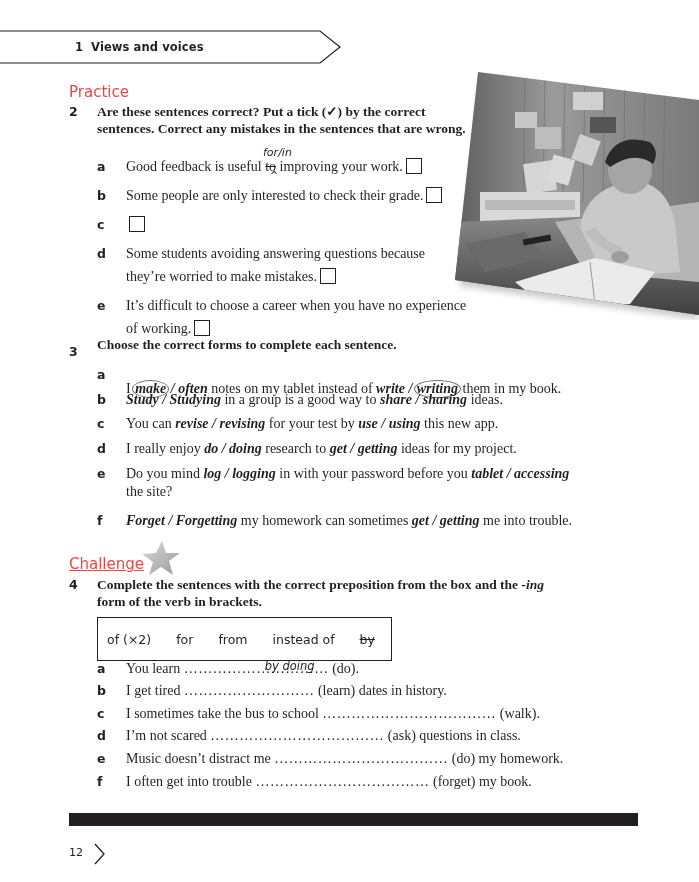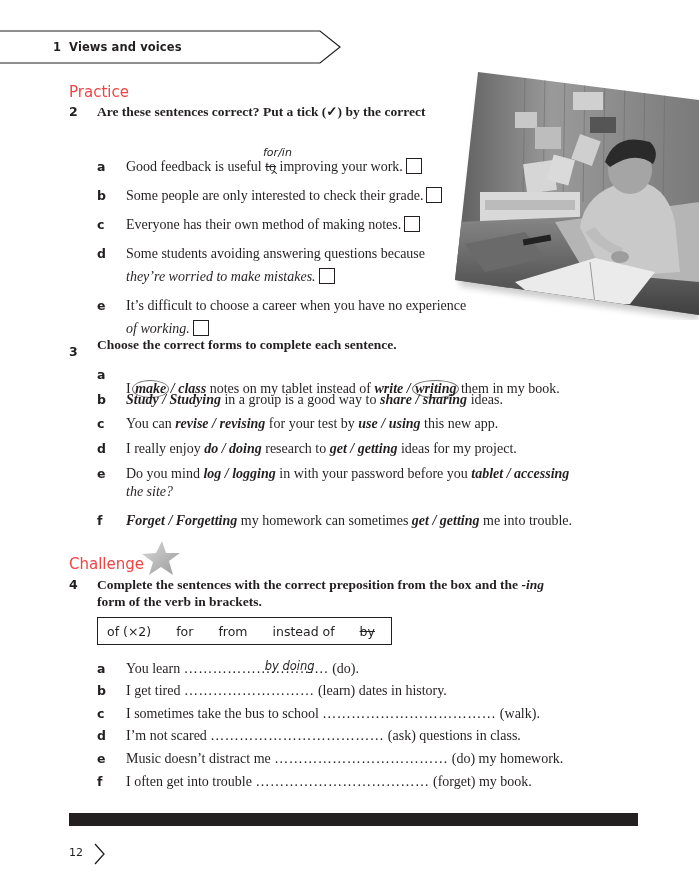--- a/index.html
+++ b/index.html
@@ -4,51 +4,51 @@
 <style>
   * { box-sizing: border-box; margin: 0; padding: 0; }
   html, body { width: 699px; height: 882px; background: #ffffff; overflow: hidden; }
   body { position: relative; color: #231f20; font-family: "Liberation Serif", serif; }
 
   .sans { font-family: "DejaVu Sans", "Liberation Sans", sans-serif; }
 
   
   .unit-banner { position: absolute; left: 0; top: 30px; width: 342px; height: 34px; }
   .unit-banner svg { position: absolute; left: 0; top: 0; }
-  .unit-title { position: absolute; left: 53px; top: 10px; font-size: 11.5px; font-weight: bold; letter-spacing: 0.1px; }
+  .unit-title { position: absolute; left: 75px; top: 10px; font-size: 11.5px; font-weight: bold; letter-spacing: 0.1px; }
   .unit-title .num { margin-right: 8px; }
 
   .section-title { position: absolute; left: 69px; font-size: 15px; font-family: "DejaVu Sans", sans-serif; font-weight: normal; color: #ef4444; }
 
   .ex-num { position: absolute; left: 69px; font-family: "DejaVu Sans", sans-serif; font-weight: bold; font-size: 12.5px; }
   .ex-instr { position: absolute; left: 97px; font-weight: bold; font-size: 13.5px; line-height: 16.5px; }
 
   .item { position: absolute; left: 97px; font-size: 14px; line-height: 22px; white-space: nowrap; }
   .item .letter { position: absolute; left: 0; top: 0; font-family: "DejaVu Sans", sans-serif; font-weight: bold; font-size: 12.5px; }
   .item .text { position: absolute; left: 29px; top: 0; }
-  .item .text2 { position: absolute; left: 29px; top: 23px; font-style: italic; }
+  .item .text2 { position: absolute; left: 29px; top: 23px; }
   .tickbox { display: inline-block; width: 16px; height: 16px; border: 1px solid #231f20; vertical-align: -3px; margin-left: 3px; background: #fff; }
 
   .opt { font-style: italic; font-weight: bold; }
   .circled { display: inline-block; border: 1px solid #6d6e71; border-radius: 50%; padding: 0 2px; line-height: 16px; margin: 16px -2px; }
   .strike { text-decoration: line-through; }
 
   .handwriting { font-family: "DejaVu Sans", sans-serif; font-style: italic; font-size: 11px; color: #231f20; }
   .correction { position: absolute; left: 263px; top: 146px; }
   .caret { position: absolute; left: 270px; top: 170px; font-family: "DejaVu Sans", sans-serif; font-size: 10px; }
 
   
   .photo-wrap { position: absolute; left: 455px; top: 72px; width: 244px; height: 245px; }
   .photo-wrap svg { position: absolute; left: 0; top: 0; }
 
   
   .star { position: absolute; left: 140px; top: 541px; }
 
   
-  .word-box { position: absolute; left: 97px; top: 617px; width: 295px; height: 28px; border: 1.5px solid #231f20; display: flex; align-items: center; padding-left: 9px; font-family: "DejaVu Sans", sans-serif; font-size: 12.5px; }
+  .word-box { position: absolute; left: 97px; top: 617px; width: 295px; height: 44px; border: 1.5px solid #231f20; display: flex; align-items: center; padding-left: 9px; font-family: "DejaVu Sans", sans-serif; font-size: 12.5px; }
   .word-box span { margin-right: 25px; white-space: nowrap; }
   .word-box span:last-child { margin-right: 0; }
 
   .dots { letter-spacing: 0.5px; }
   .answer-inline { position: relative; }
   .answer-inline .handwriting { position: absolute; left: 52px; top: -6px; font-size: 11.5px; margin-left: 29px; }
 
   .footer-bar { position: absolute; left: 69px; top: 813px; width: 569px; height: 13px; background: #231f20; }
   .page-num { position: absolute; left: 69px; top: 846px; font-family: "DejaVu Sans", sans-serif; font-size: 11px; }
   .page-chevron { position: absolute; left: 92px; top: 843px; }
@@ -129,58 +129,59 @@
       <line x1="135" y1="190" x2="140" y2="232" stroke="#999" stroke-width="1"></line>
     </g>
   </svg>
 </div>
 
 <div class="section-title" style="top:83px;">Practice</div>
 
 <div class="ex-num" style="top:104px;">2</div>
 <div class="ex-instr" style="top:104px;">
   <div>Are these sentences correct? Put a tick (✓) by the correct</div>
+  <div>sentences. Correct any mistakes in the sentences that are wrong.</div>
 </div>
 
 <div class="handwriting correction">for/in</div>
 <div class="caret">^</div>
 
 <div class="item" style="top:156px;">
   <span class="letter">a</span>
   <span class="text"><span>Good feedback is useful </span><span class="strike">to</span><span> improving your work.</span><span class="tickbox"></span></span>
 </div>
 
 <div class="item" style="top:185px;">
   <span class="letter">b</span>
   <span class="text"><span>Some people are only interested to check their grade.</span><span class="tickbox"></span></span>
 </div>
 
 <div class="item" style="top:214px;">
   <span class="letter">c</span>
-  <span class="text"><span>Everyone has their own method of making notes.</span><span class="tickbox"></span></span>
+  <span class="text"><span class="tickbox"></span></span>
 </div>
 
 <div class="item" style="top:243px;">
   <span class="letter">d</span>
   <span class="text">Some students avoiding answering questions because</span>
   <span class="text2"><span>they’re worried to make mistakes.</span><span class="tickbox"></span></span>
 </div>
 
 <div class="item" style="top:295px;">
   <span class="letter">e</span>
   <span class="text">It’s difficult to choose a career when you have no experience</span>
   <span class="text2"><span>of working.</span><span class="tickbox"></span></span>
 </div>
 
 <div class="ex-num" style="top:344px;">3</div>
 <div class="ex-instr" style="top:337px;">Choose the correct forms to complete each sentence.</div>
 
 <div class="item" style="top:364px;">
   <span class="letter">a</span>
-  <span class="text"><span>I </span><span class="opt circled">make</span><span class="opt"> / </span><span class="opt">class</span><span> notes on my tablet instead of </span><span class="opt">write</span><span class="opt"> / </span><span class="opt circled">writing</span><span> them in my book.</span></span>
+  <span class="text"><span>I </span><span class="opt circled">make</span><span class="opt"> / </span><span class="opt">often</span><span> notes on my tablet instead of </span><span class="opt">write</span><span class="opt"> / </span><span class="opt circled">writing</span><span> them in my book.</span></span>
 </div>
 
 <div class="item" style="top:389px;">
   <span class="letter">b</span>
   <span class="text"><span class="opt">Study</span><span class="opt"> / </span><span class="opt">Studying</span><span> in a group is a good way to </span><span class="opt">share</span><span class="opt"> / </span><span class="opt">sharing</span><span> ideas.</span></span>
 </div>
 
 <div class="item" style="top:413px;">
   <span class="letter">c</span>
   <span class="text"><span>You can </span><span class="opt">revise</span><span class="opt"> / </span><span class="opt">revising</span><span> for your test by </span><span class="opt">use</span><span class="opt"> / </span><span class="opt">using</span><span> this new app.</span></span>
@@ -204,21 +205,21 @@
 
 <svg class="star" width="40" height="36" viewBox="0 0 40 36">
   <defs>
     <linearGradient id="starg" x1="0" y1="0" x2="1" y2="1">
       <stop offset="0" stop-color="#d9d9d9"></stop>
       <stop offset="1" stop-color="#9a9a9a"></stop>
     </linearGradient>
   </defs>
   <polygon points="22,0 26,12 40,12 29,20 33,34 21,26 9,34 13,21 2,13 16,12" fill="url(#starg)"></polygon>
 </svg>
-<div class="section-title" style="top:555px;">Challenge</div>
+<div class="section-title" style="top:555px;text-decoration:underline;">Challenge</div>
 
 <div class="ex-num" style="top:577px;">4</div>
 <div class="ex-instr" style="top:577px;">
   <div><span>Complete the sentences with the correct preposition from the box and the </span><i>-ing</i></div>
   <div>form of the verb in brackets.</div>
 </div>
 
 <div class="word-box">
   <span>of (×2)</span>
   <span>for</span>

